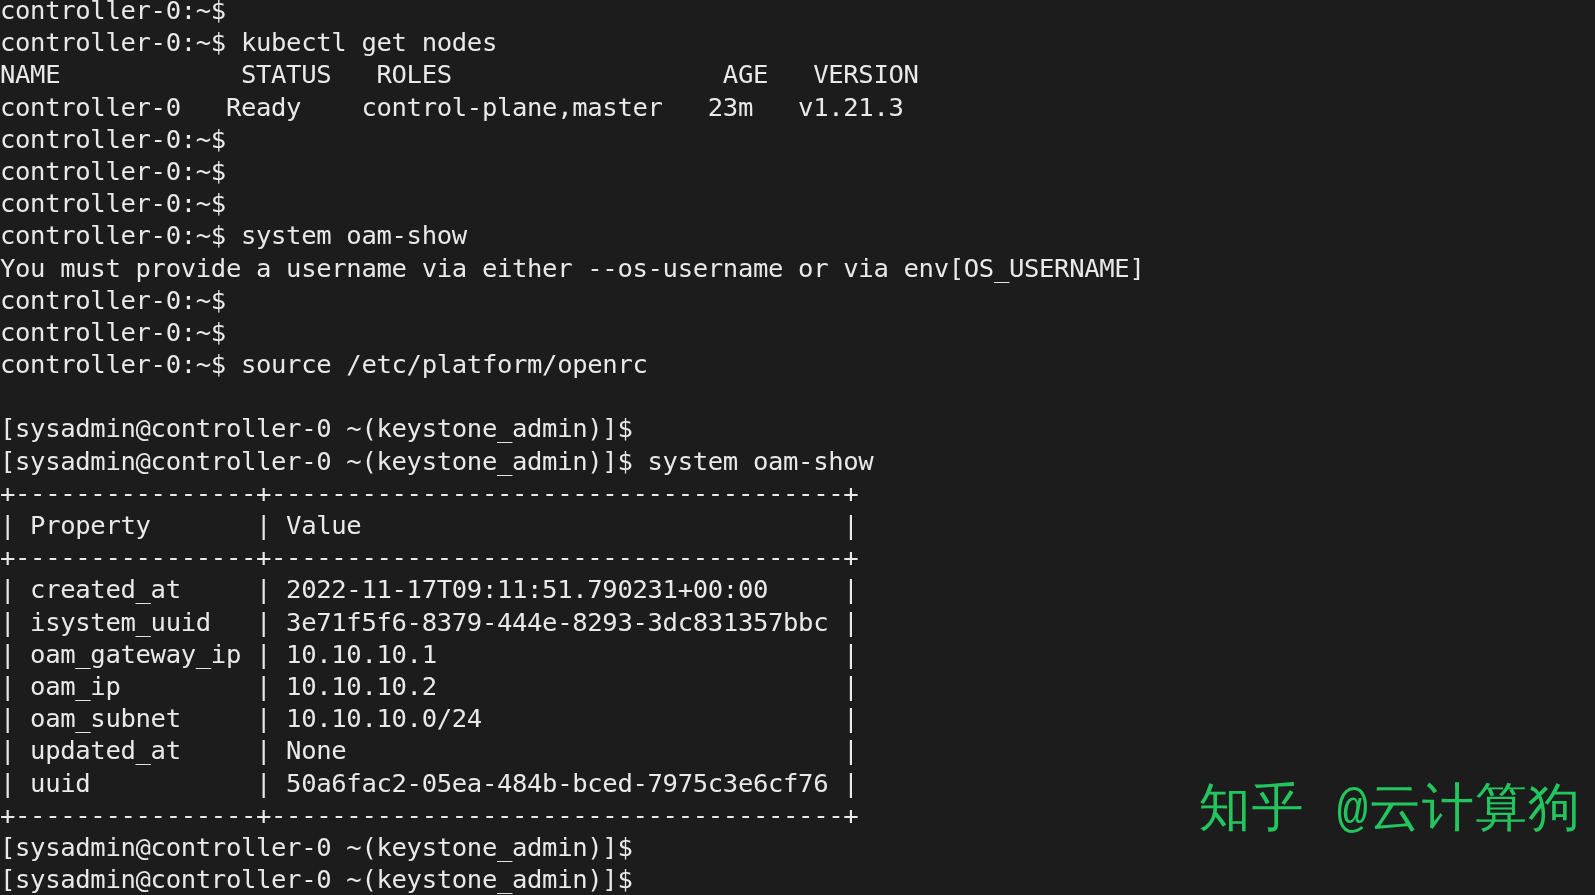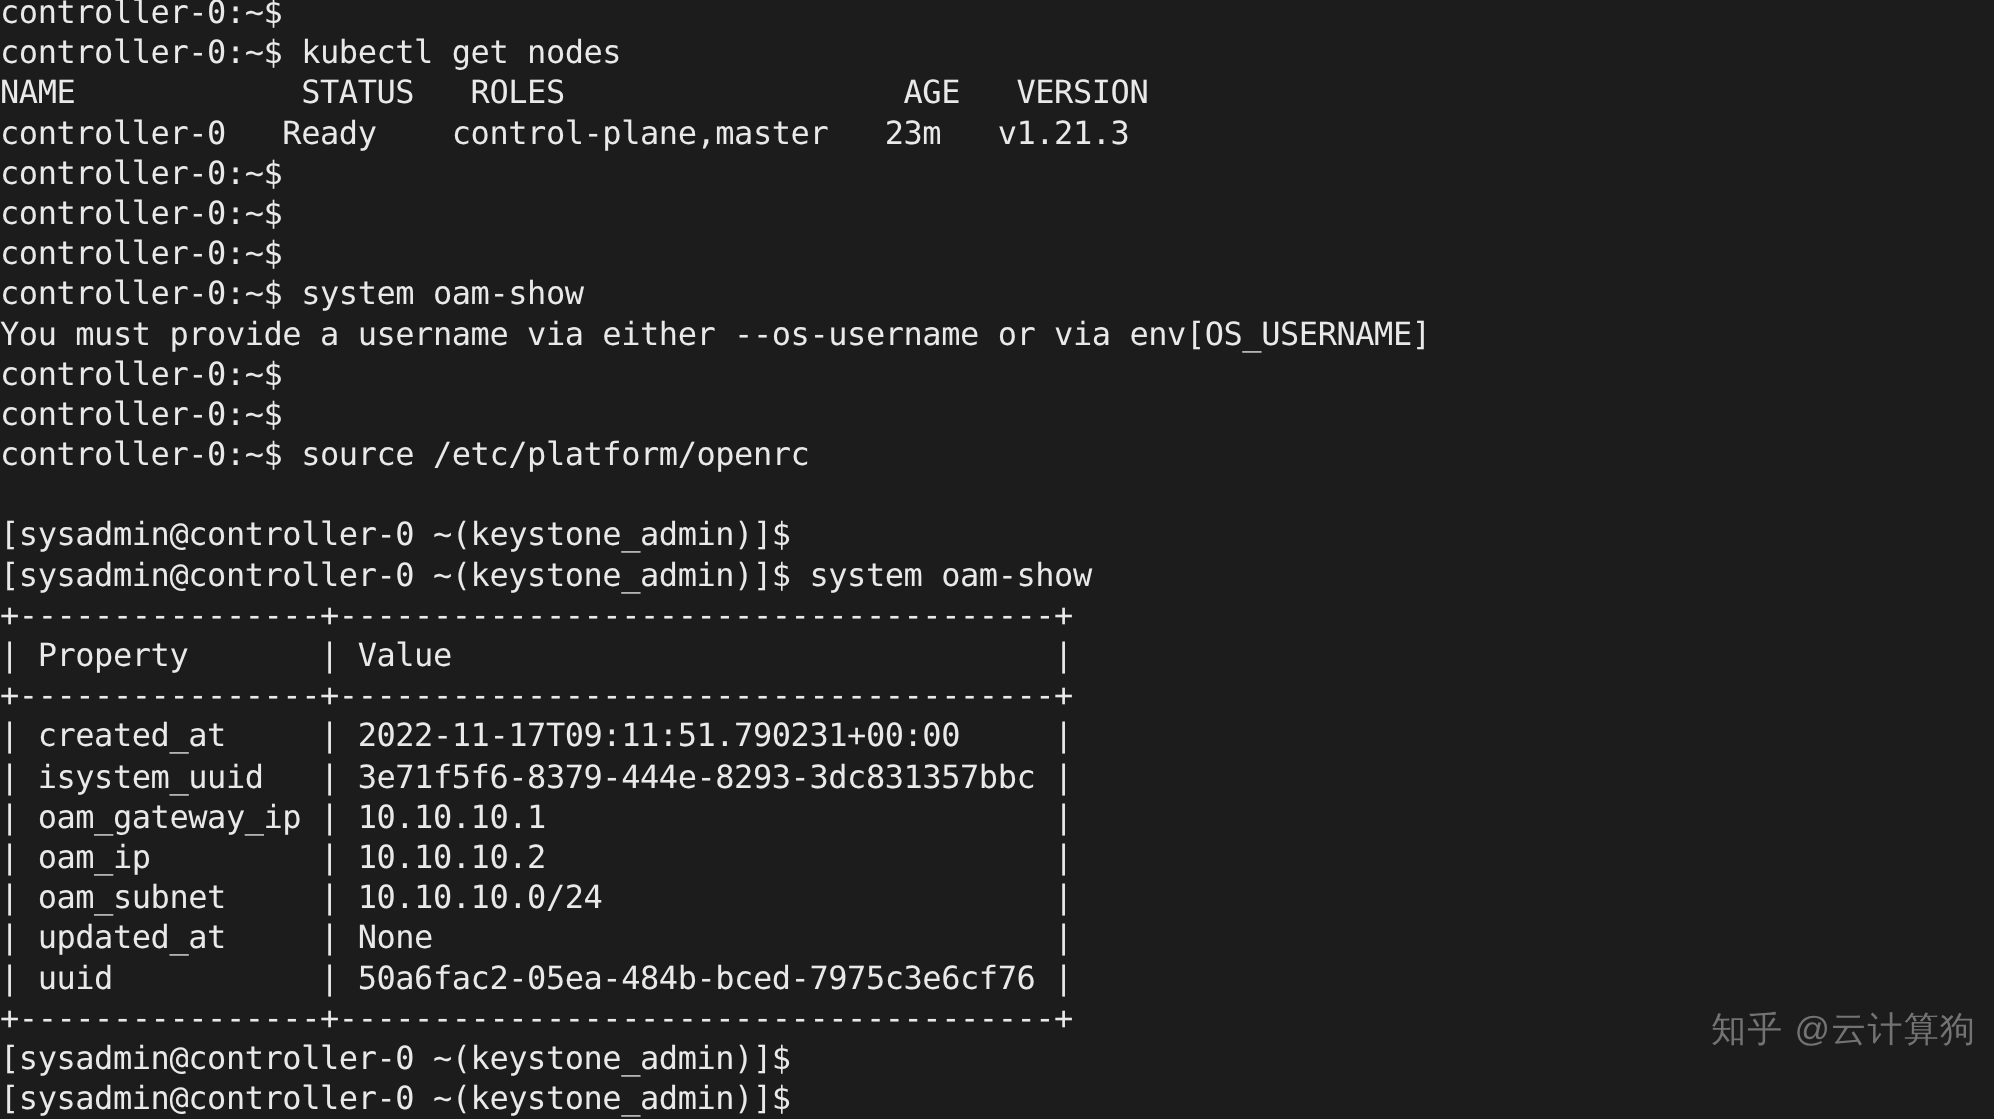--- a/index.html
+++ b/index.html
@@ -37,23 +37,23 @@
     -webkit-font-smoothing: antialiased;
   }
   .line {
     height: 32.2px;
     display: block;
   }
   .watermark {
     position: absolute;
     right: 14px;
     bottom: 52px;
-    font-family: Liberation Sans, sans-serif;
-    font-size: 28px;
-    color: #737373;
+    font-family: Liberation Mono, monospace;
+    font-size: 52px;
+    color: #22c55e;
     letter-spacing: 1px;
     font-weight: 400;
     white-space: nowrap;
   }
 </style>
 </head>
 <body>
 
 <div id="terminal">
   <div id="screen"><span class="line">controller-0:~$</span><span class="line">controller-0:~$ kubectl get nodes</span><span class="line">NAME            STATUS   ROLES                  AGE   VERSION</span><span class="line">controller-0   Ready    control-plane,master   23m   v1.21.3</span><span class="line">controller-0:~$</span><span class="line">controller-0:~$</span><span class="line">controller-0:~$</span><span class="line">controller-0:~$ system oam-show</span><span class="line">You must provide a username via either --os-username or via env[OS_USERNAME]</span><span class="line">controller-0:~$</span><span class="line">controller-0:~$</span><span class="line">controller-0:~$ source /etc/platform/openrc</span><span class="line"></span><span class="line">[sysadmin@controller-0 ~(keystone_admin)]$</span><span class="line">[sysadmin@controller-0 ~(keystone_admin)]$ system oam-show</span><span class="line">+----------------+--------------------------------------+</span><span class="line">| Property       | Value                                |</span><span class="line">+----------------+--------------------------------------+</span><span class="line">| created_at     | 2022-11-17T09:11:51.790231+00:00     |</span><span class="line">| isystem_uuid   | 3e71f5f6-8379-444e-8293-3dc831357bbc |</span><span class="line">| oam_gateway_ip | 10.10.10.1                           |</span><span class="line">| oam_ip         | 10.10.10.2                           |</span><span class="line">| oam_subnet     | 10.10.10.0/24                        |</span><span class="line">| updated_at     | None                                 |</span><span class="line">| uuid           | 50a6fac2-05ea-484b-bced-7975c3e6cf76 |</span><span class="line">+----------------+--------------------------------------+</span><span class="line">[sysadmin@controller-0 ~(keystone_admin)]$</span><span class="line">[sysadmin@controller-0 ~(keystone_admin)]$</span></div>

